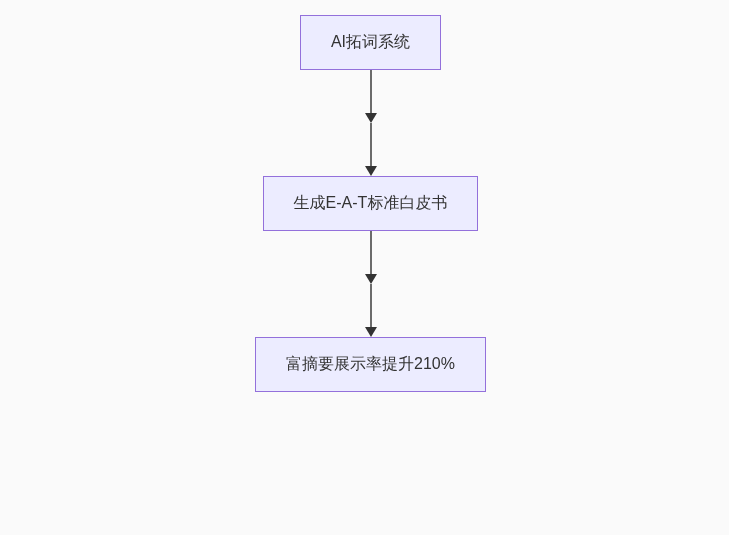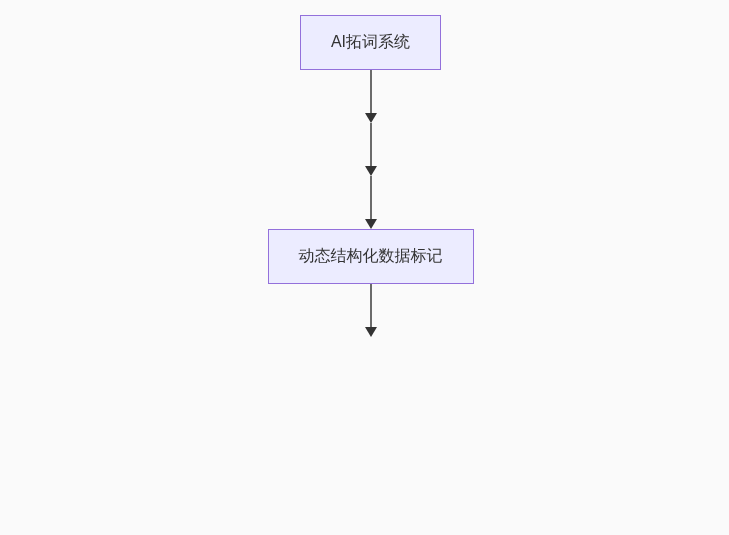--- a/index.html
+++ b/index.html
@@ -70,29 +70,32 @@
     <div class="line"></div>
     <div class="head"></div>
   </div>
 
 
   <div class="arrow">
     <div class="line"></div>
     <div class="head"></div>
   </div>
 
-
-  <div class="arrow">
-    <div class="line"></div>
-    <div class="head"></div>
-  </div>
-
   <div class="node">
-    <span>动态结构化数据标记</span>
+    <span>生成E-A-T标准白皮书</span>
   </div>
 
   <div class="arrow">
     <div class="line"></div>
     <div class="head"></div>
   </div>
 
 
+  <div class="arrow">
+    <div class="line"></div>
+    <div class="head"></div>
+  </div>
+
+  <div class="node">
+    <span>富摘要展示率提升210%</span>
+  </div>
+
 </div>
 
 </body></html>

